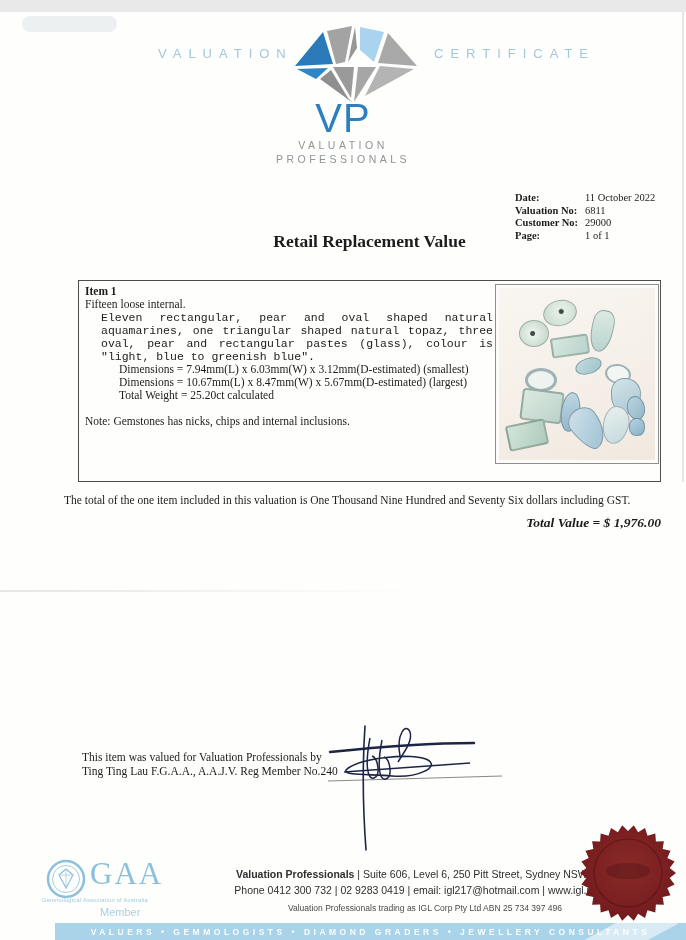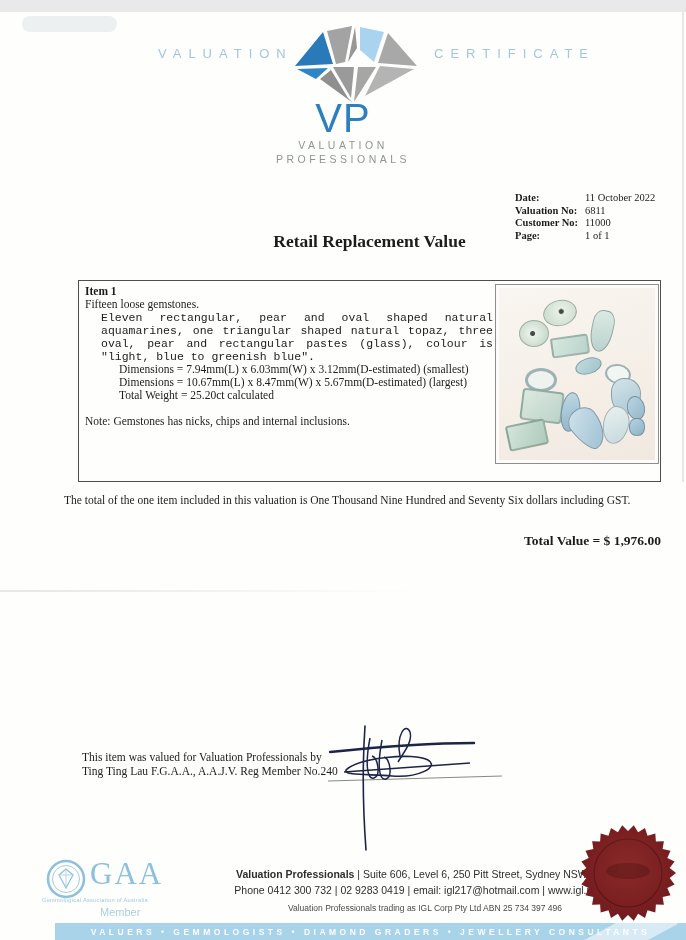--- a/index.html
+++ b/index.html
@@ -80,31 +80,31 @@
     <div>PROFESSIONALS</div>
   </div>
 
 
   <div class="abs meta-grid" style="left:515px;top:180px;width:165px;">
     <span class="lab">Date:</span>
     <span>11 October 2022</span>
     <span class="lab">Valuation No:</span>
     <span>6811</span>
     <span class="lab">Customer No:</span>
-    <span>11000</span>
+    <span>29000</span>
     <span class="lab">Page:</span>
     <span>1 of 1</span>
   </div>
 
   <div class="abs doc-title" style="left:78px;top:219px;width:583px;">Retail Replacement Value</div>
 
   <div class="abs item-box" style="left:78px;top:268px;width:581px;height:200px;">
     <div class="item-text" style="position:absolute;left:6px;top:4px;width:410px;">
       <div class="item-h">Item 1</div>
-      <div>Fifteen loose gemstones.</div>
+      <div>Fifteen loose internal.</div>
       <div class="item-desc" style="margin-left:16px;width:392px;font-family:Liberation Mono, monospace;">Eleven rectangular, pear and oval shaped natural aquamarines, one triangular shaped natural topaz, three oval, pear and rectangular pastes (glass), colour is "light, blue to greenish blue".</div>
       <div style="margin-left:34px;">
         <div class="spec-line">Dimensions = 7.94mm(L) x 6.03mm(W) x 3.12mm(D-estimated) (smallest)</div>
         <div class="spec-line">Dimensions = 10.67mm(L) x 8.47mm(W) x 5.67mm(D-estimated) (largest)</div>
         <div class="spec-line">Total Weight = 25.20ct calculated</div>
       </div>
       <div class="note-line" style="margin-top:13px;">Note: Gemstones has nicks, chips and internal inclusions.</div>
     </div>
 
   </div>
@@ -123,21 +123,21 @@
       <div class="gem" style="left:128px;top:108px;width:18px;height:24px;border-radius:50%;transform:rotate(-12deg);background:linear-gradient(140deg,#bcd5e0,#93b6c8);border:1px solid rgba(85,110,130,.6);"></div>
       <div class="gem" style="left:8px;top:134px;width:40px;height:26px;transform:rotate(-12deg);background:linear-gradient(120deg,#d3e5d8,#aecabe);border:2px solid rgba(95,125,110,.5);border-radius:3px;"></div>
       <div class="gem" style="left:62px;top:104px;width:19px;height:40px;border-radius:50%;transform:rotate(8deg);background:linear-gradient(160deg,#c0d9e4,#8fb4c8);border:1px solid rgba(85,110,130,.6);"></div>
       <div class="gem" style="left:74px;top:118px;width:30px;height:44px;border-radius:50% 50% 65% 35%/30% 30% 70% 70%;transform:rotate(-38deg);background:linear-gradient(150deg,#cfe2ea,#9dbfd2);border:1px solid rgba(85,110,130,.55);"></div>
       <div class="gem" style="left:104px;top:118px;width:26px;height:38px;border-radius:45% 55% 55% 45%/50% 40% 60% 50%;transform:rotate(8deg);background:linear-gradient(150deg,#eaf1f0,#c4d8dd);border:1px solid rgba(100,120,130,.45);"></div>
       <div class="gem" style="left:130px;top:130px;width:16px;height:18px;border-radius:45%;background:linear-gradient(140deg,#b6d2e0,#8cb2c6);border:1px solid rgba(85,110,130,.55);"></div>
     </div>
   </div>
 
   <div class="abs total-sentence" style="left:64px;top:482px;">The total of the one item included in this valuation is One Thousand Nine Hundred and Seventy Six dollars including GST.</div>
-  <div class="abs total-value" style="left:78px;top:521px;width:583px;">Total Value = $ 1,976.00</div>
+  <div class="abs total-value" style="left:78px;top:503px;width:583px;font-style:italic;">Total Value = $ 1,976.00</div>
 
   <div class="abs signoff" style="left:82px;top:739px;">
     <div>This item was valued for Valuation Professionals by</div>
     <div>Ting Ting Lau F.G.A.A., A.A.J.V. Reg Member No.240</div>
   </div>
 
   <svg class="abs" style="left:318px;top:698px;" width="200" height="145" viewBox="0 0 200 145">
     <path d="M10,71 L184,66" stroke="#6a6a6a" stroke-width="0.8" fill="none"></path>
     <path d="M12,42 C60,37 120,33 156,33" stroke="#1d2546" stroke-width="2.4" fill="none" stroke-linecap="round"></path>
     <path d="M28,60 C40,48 96,42 110,50 C122,57 100,68 74,66 C52,64 26,66 28,60 Z" stroke="#1d2546" stroke-width="1.6" fill="none"></path>

